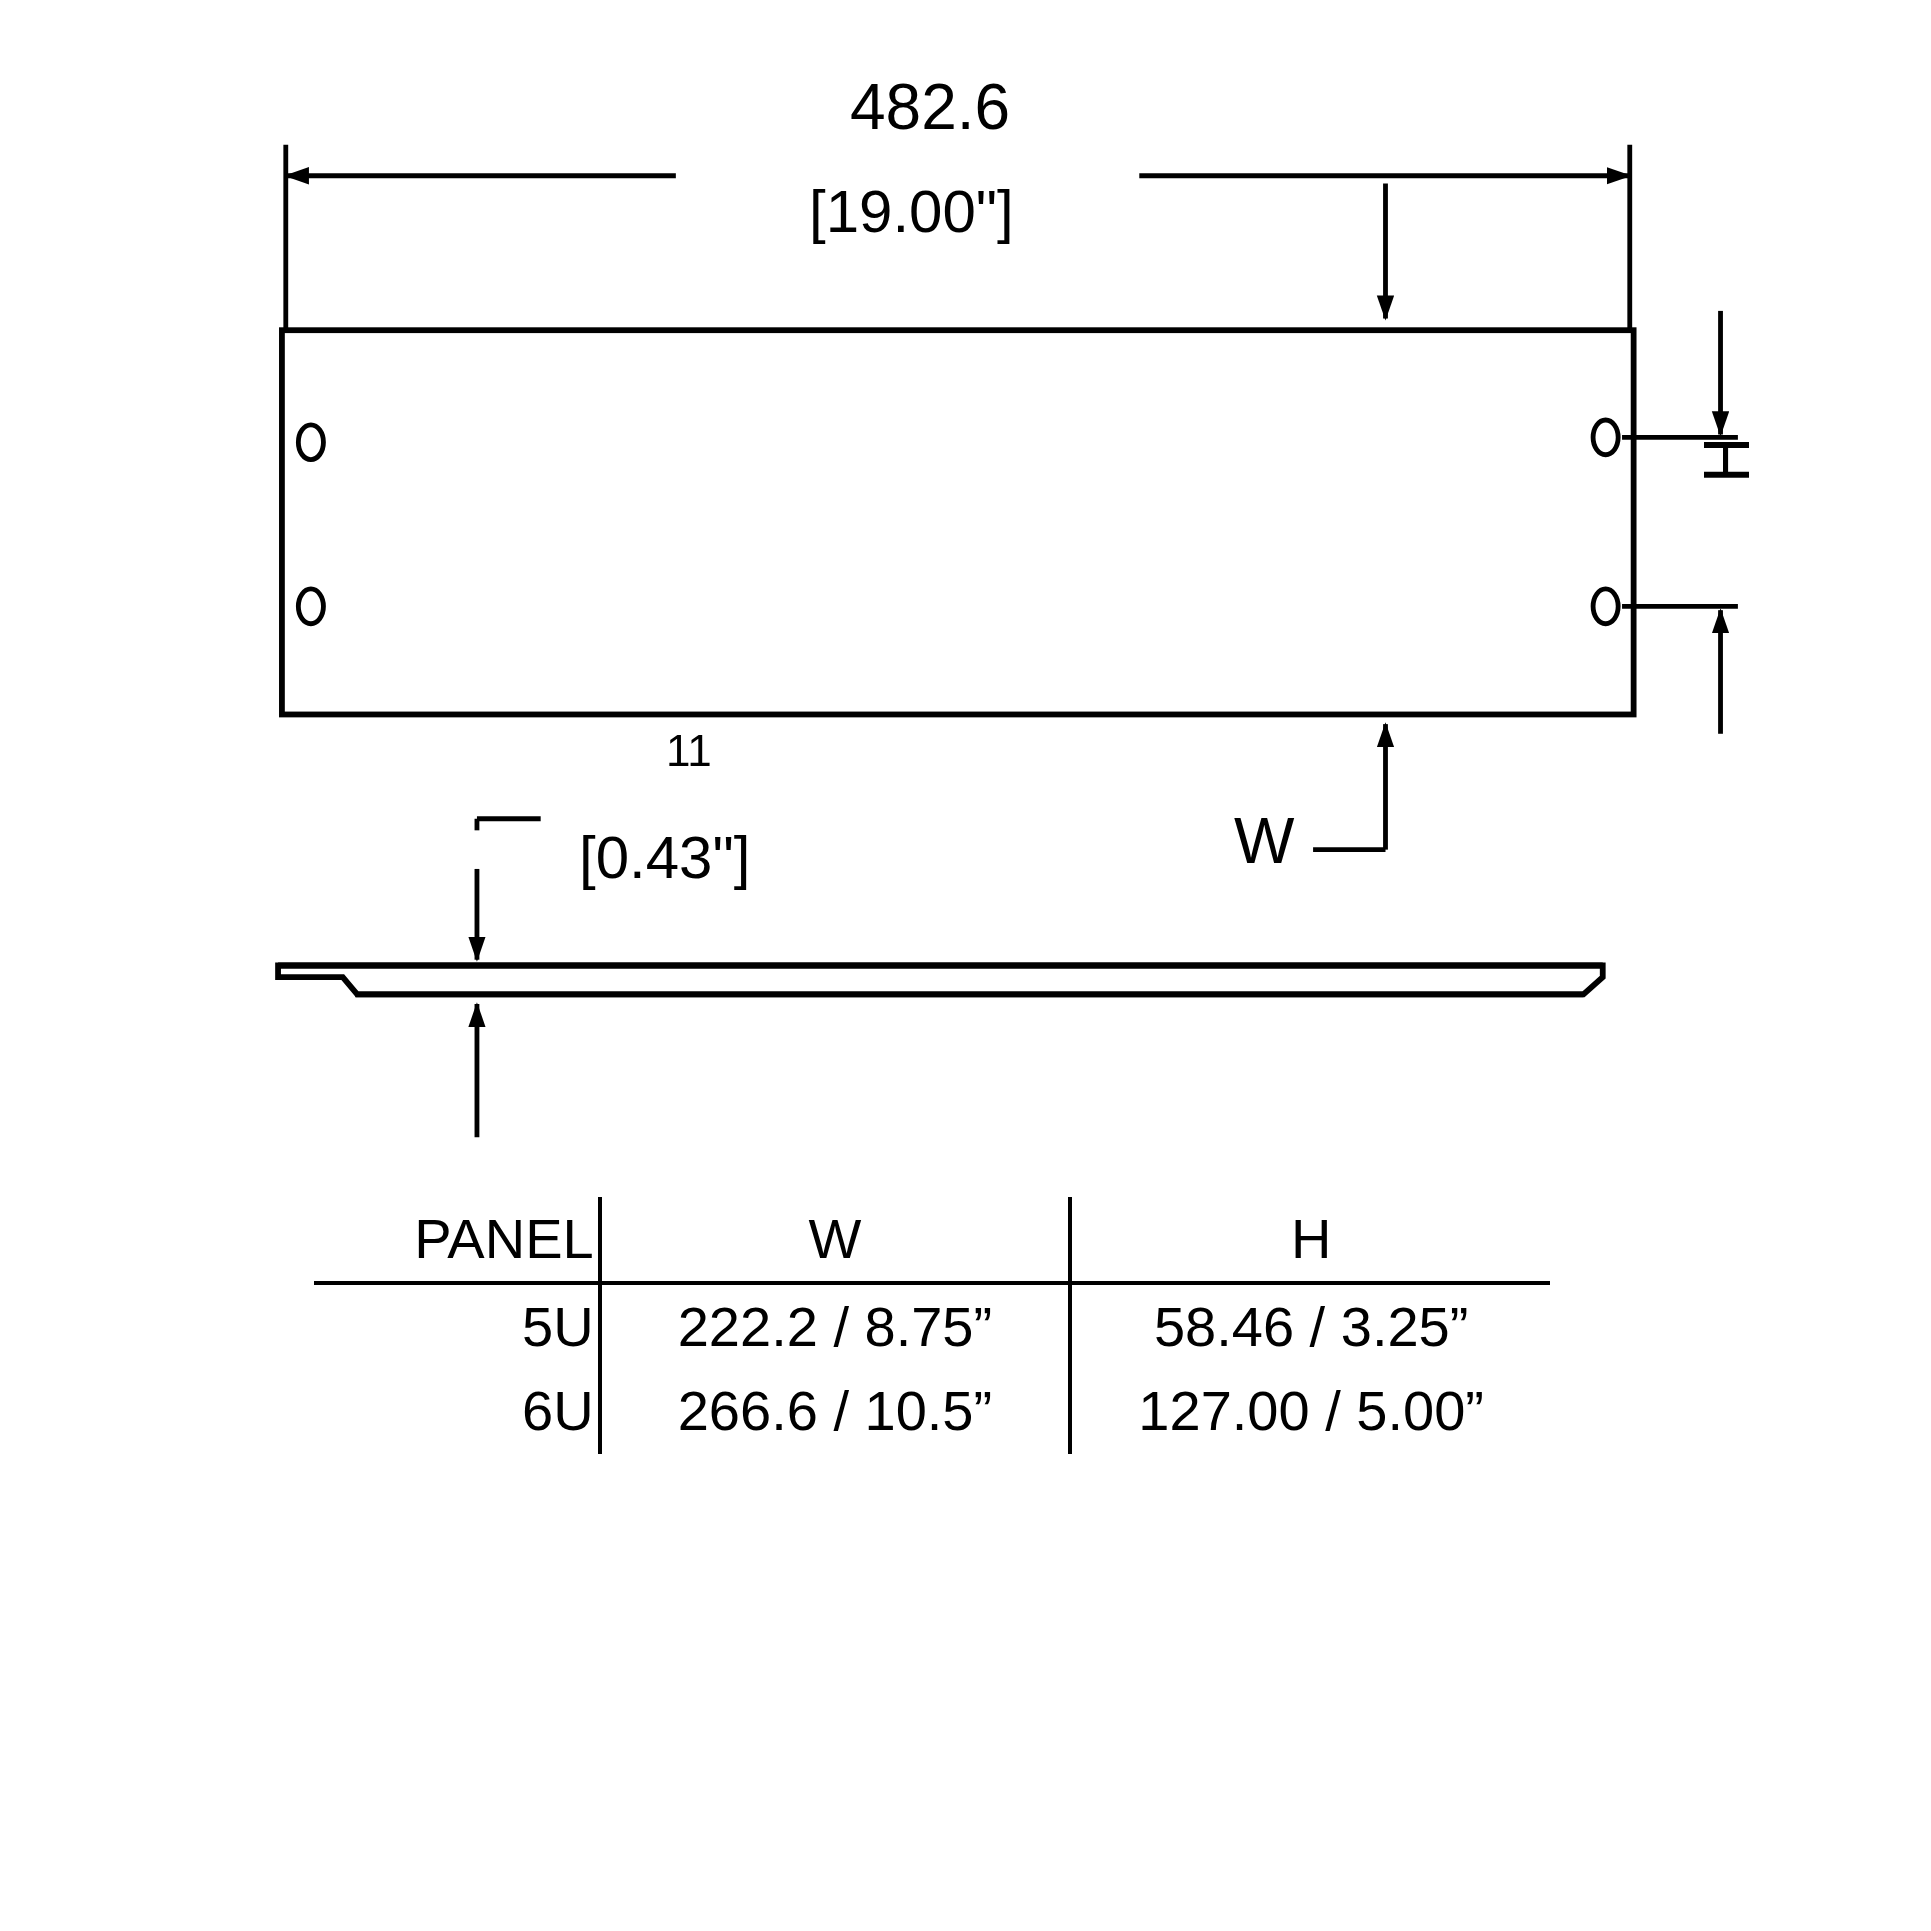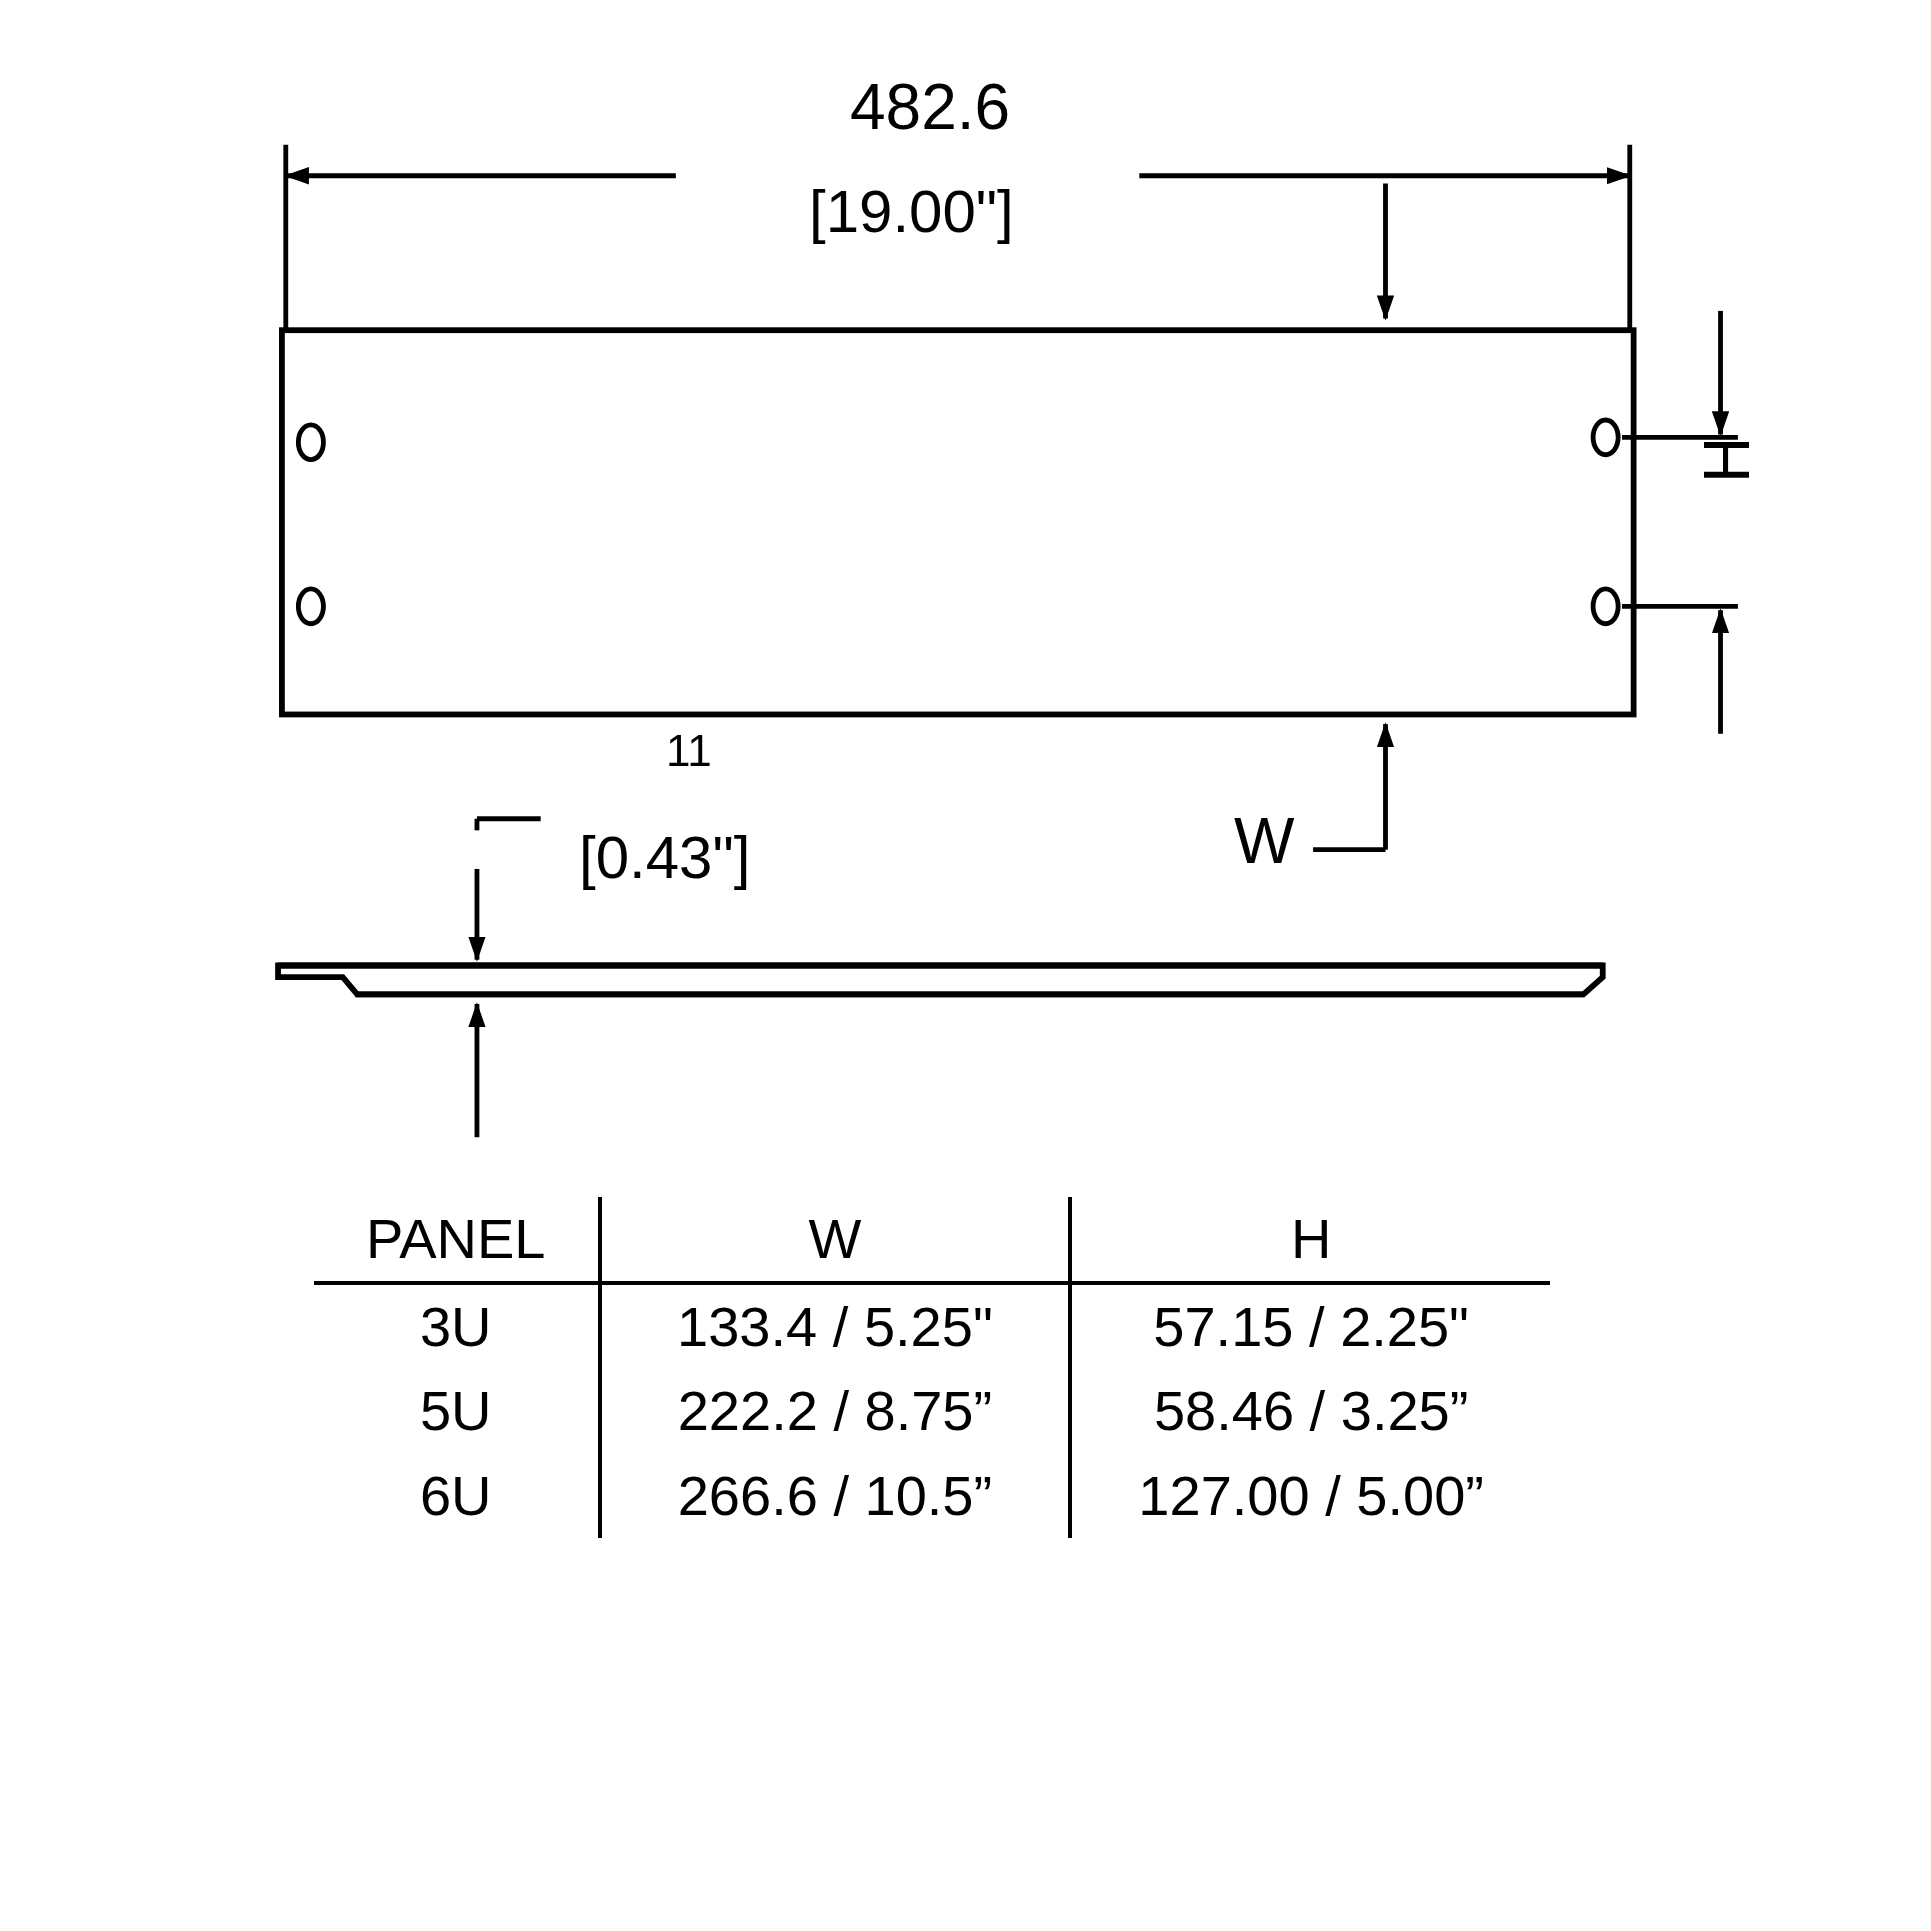--- a/index.html
+++ b/index.html
@@ -77,20 +77,21 @@
     text-align: center;
     padding: 8.7px 3.9px 10.6px 3.9px;
     color: #000;
   }
   #spec-table thead th {
     border-bottom: 4.8px solid #000;
   }
   #spec-table .col-panel {
     width: 280px;
     border-right: 4.8px solid #000;
+    text-align: right;
   }
   #spec-table .col-w {
     width: 473px;
     border-right: 4.8px solid #000;
   }
   #spec-table .col-h {
     width: 483px;
   }
   #spec-table thead th.col-panel,
   #spec-table thead th.col-w {
@@ -181,25 +182,20 @@
 
   <table id="spec-table">
     <thead>
       <tr>
         <th class="col-panel">PANEL</th>
         <th class="col-w">W</th>
         <th class="col-h">H</th>
       </tr>
     </thead>
     <tbody>
-      <tr>
-        <td class="col-panel">3U</td>
-        <td class="col-w">133.4 / 5.25"</td>
-        <td class="col-h">57.15 / 2.25"</td>
-      </tr>
       <tr>
         <td class="col-panel">5U</td>
         <td class="col-w">222.2 / 8.75”</td>
         <td class="col-h">58.46 / 3.25”</td>
       </tr>
       <tr>
         <td class="col-panel">6U</td>
         <td class="col-w">266.6 / 10.5”</td>
         <td class="col-h">127.00 / 5.00”</td>
       </tr>

